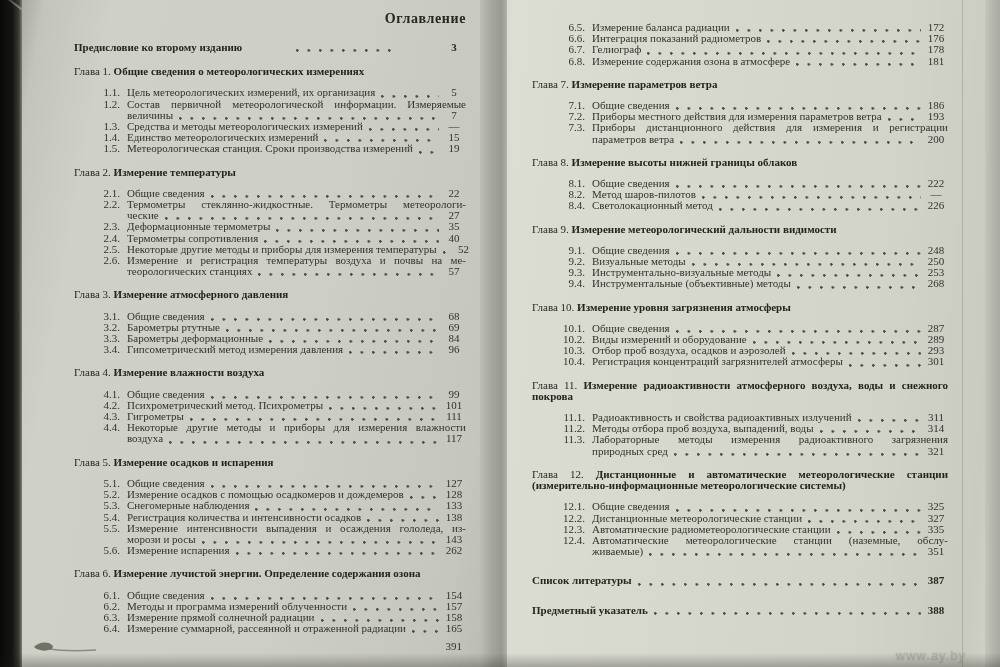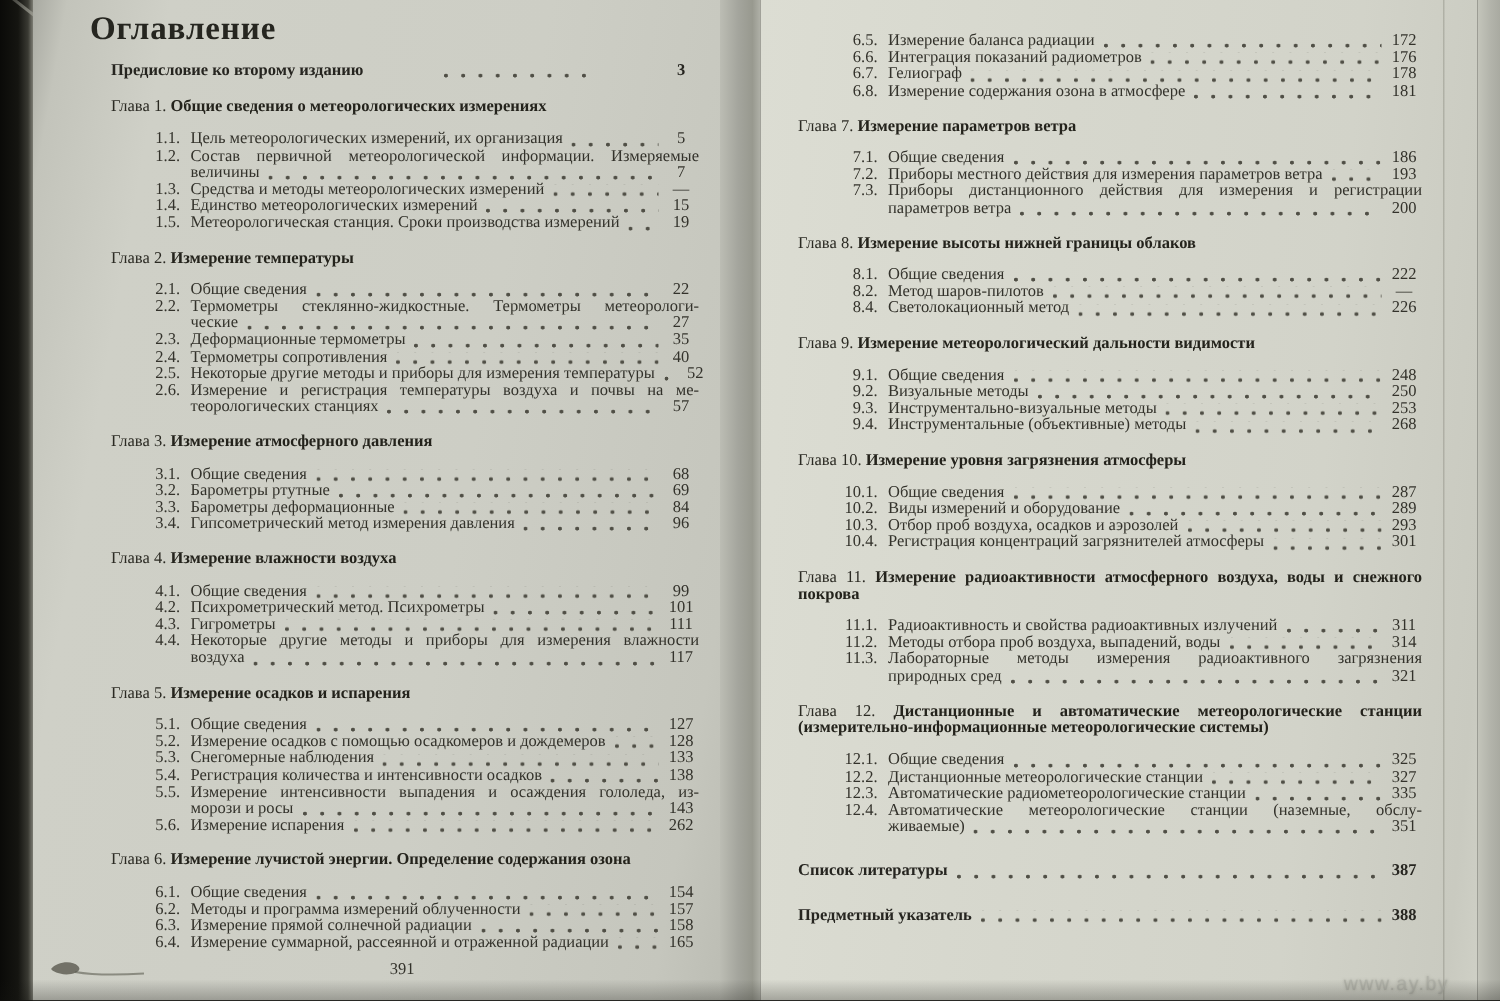--- a/index.html
+++ b/index.html
@@ -19,21 +19,21 @@
     background:linear-gradient(to right,#bcbdb4 0%,#a4a59d 45%,#98998f 80%,#b0b1a8 100%);}
   .page-right{left:507px;width:478px;--numw:31px;padding:6px 37px 0 25px;
     background:linear-gradient(95deg,#dcddd3 0%,#d6d7cd 40%,#d2d3c9 75%,#c9cac0 96%,#cfd0c6 100%);}
   .right-edge{position:absolute;left:985px;top:0;width:15px;height:667px;
     background:linear-gradient(to right,#c4c5bb,#b2b3aa 60%,#a9aaa1 100%);}
   .page-right:after{content:"";position:absolute;right:22px;top:0;width:1px;height:667px;background:rgba(120,120,110,.35);}
   .bottom-shade{position:absolute;left:0;bottom:0;width:1000px;height:14px;
     background:linear-gradient(to bottom,rgba(20,20,16,0),rgba(20,20,16,.28));pointer-events:none;}
 
   
-  .toc-title{margin:4px 0 12px -14px;text-align:left;font-size:22px;font-weight:700;
+  .toc-title{margin:4px 0 12px -14px;text-align:right;font-size:14px;font-weight:700;
     letter-spacing:.6px;color:#262620;line-height:22px;}
 
   
   .row{display:flex;align-items:baseline;}
   .num{flex:0 0 var(--numw);text-align:right;margin-right:7px;white-space:nowrap;}
   .etxt{white-space:nowrap;}
   .full{flex:1 1 auto;text-align:justify;text-align-last:justify;}
   .leader{flex:1 1 auto;min-width:6px;align-self:flex-end;height:8px;margin:0 3px 1px 6px;
     background-image:radial-gradient(circle at 1.3px 6.4px,#504f46 1.1px,rgba(0,0,0,0) 1.5px);
     background-size:11.5px 8px;background-repeat:repeat-x;}
@@ -42,21 +42,21 @@
 
   .chapter{margin-top:12px;}
   .chapter.nohead{margin-top:16px;}
   .ch-h{text-align:justify;color:#2b2a23;margin-bottom:10px;}
   .ch-h b{color:#24231c;}
   .entries{padding-left:22px;}
 
   .front-item{font-weight:700;color:#262520;margin-bottom:13px;gap:48px;}
   .back-item{font-weight:700;color:#262520;margin-top:18px;}
 
-  .folio{margin-top:7px;text-align:center;padding-right:4px;color:#33322b;}
+  .folio{margin-top:7px;text-align:right;padding-right:4px;color:#33322b;}
 
   .smudge{position:absolute;left:32px;bottom:14px;width:66px;height:13px;opacity:.85;}
   .watermark{position:absolute;right:34px;bottom:4px;font-family:"Liberation Sans","DejaVu Sans",sans-serif;
     font-size:13px;letter-spacing:1px;color:rgba(176,177,168,.9);
     text-shadow:0 0 2px rgba(110,110,100,.4);}
 </style>
 </head>
 <body>
 
 <div class="photo">

